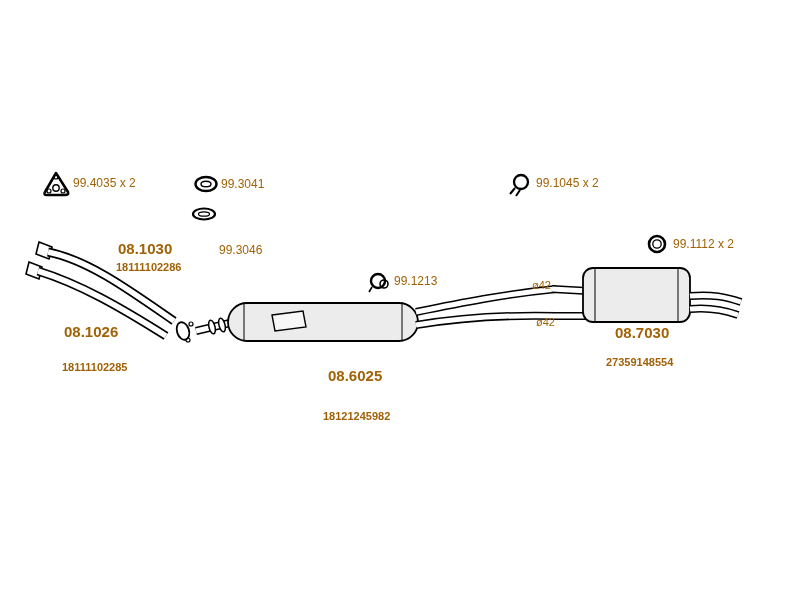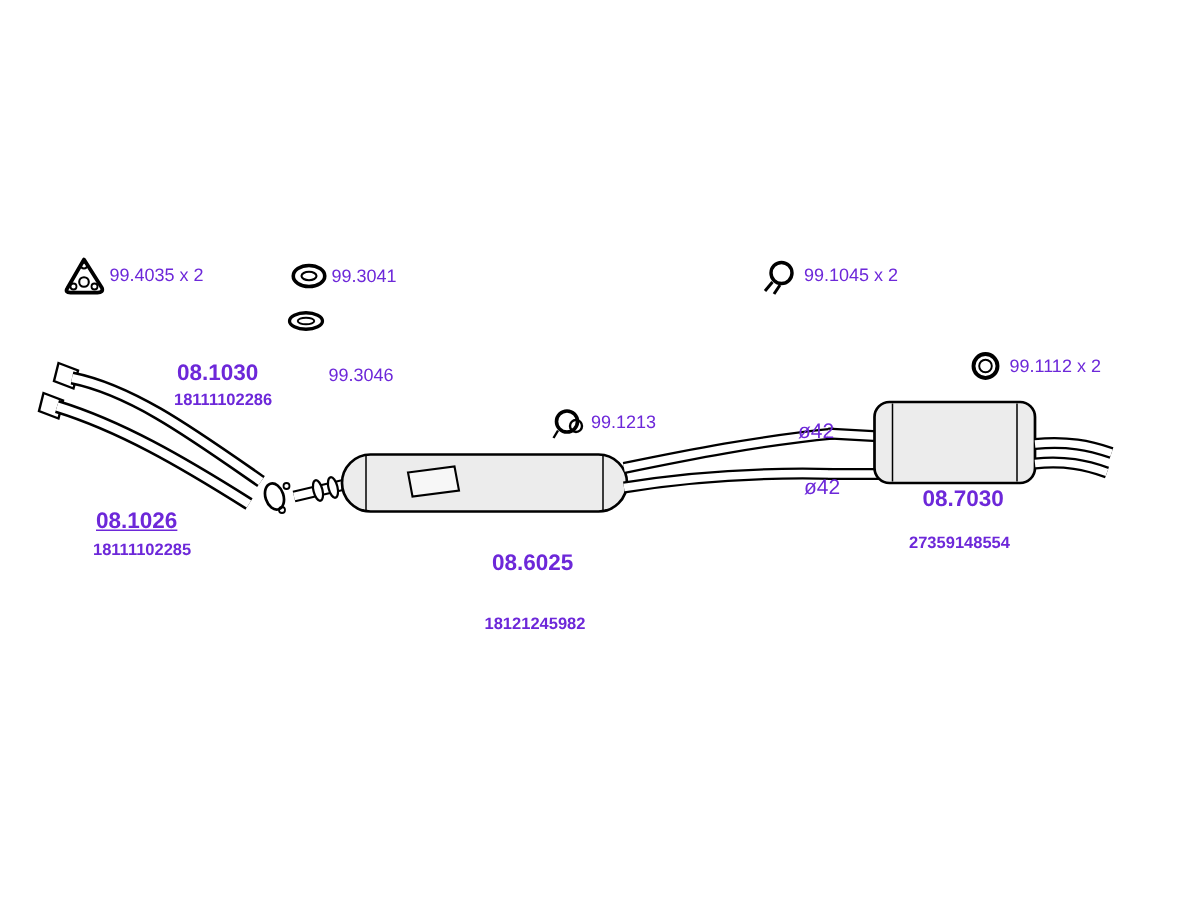--- a/index.html
+++ b/index.html
@@ -15,35 +15,35 @@
     background: #ffffff;
     overflow: hidden;
   }
   .art {
     position: absolute;
     left: 0;
     top: 0;
   }
   .lbl {
     position: absolute;
-    color: #6d28d9;
+    color: #a16207;
     white-space: nowrap;
     font-size: 12px;
     line-height: 1;
   }
   .code {
     font-size: 15px;
     font-weight: bold;
   }
   .pnum {
     font-size: 11px;
     font-weight: bold;
   }
   .dia {
-    font-size: 14px;
+    font-size: 11px;
   }
 </style>
 </head>
 <body>
 
 <div class="stage">
 
   <svg class="art" width="800" height="600" viewBox="0 0 800 600">
 
     <g fill="none" stroke="#000">
@@ -147,21 +147,21 @@
 
   <div class="lbl" style="left:394px; top:275px;">99.1213</div>
 
   <div class="lbl dia" style="left:532px; top:280px;">ø42</div>
 
   <div class="lbl dia" style="left:536px; top:317px;">ø42</div>
 
   <div class="lbl code" style="left:118px; top:241px;">08.1030</div>
   <div class="lbl pnum" style="left:116px; top:262px;">18111102286</div>
 
-  <div class="lbl code" style="left:64px; top:340px;text-decoration:underline;">08.1026</div>
+  <div class="lbl code" style="left:64px; top:324px;">08.1026</div>
   <div class="lbl pnum" style="left:62px; top:362px;">18111102285</div>
 
   <div class="lbl code" style="left:328px; top:368px;">08.6025</div>
   <div class="lbl pnum" style="left:323px; top:390px;margin-top:21px;">18121245982</div>
 
   <div class="lbl code" style="left:615px; top:325px;">08.7030</div>
   <div class="lbl pnum" style="left:606px; top:357px;">27359148554</div>
 
 </div>
 

